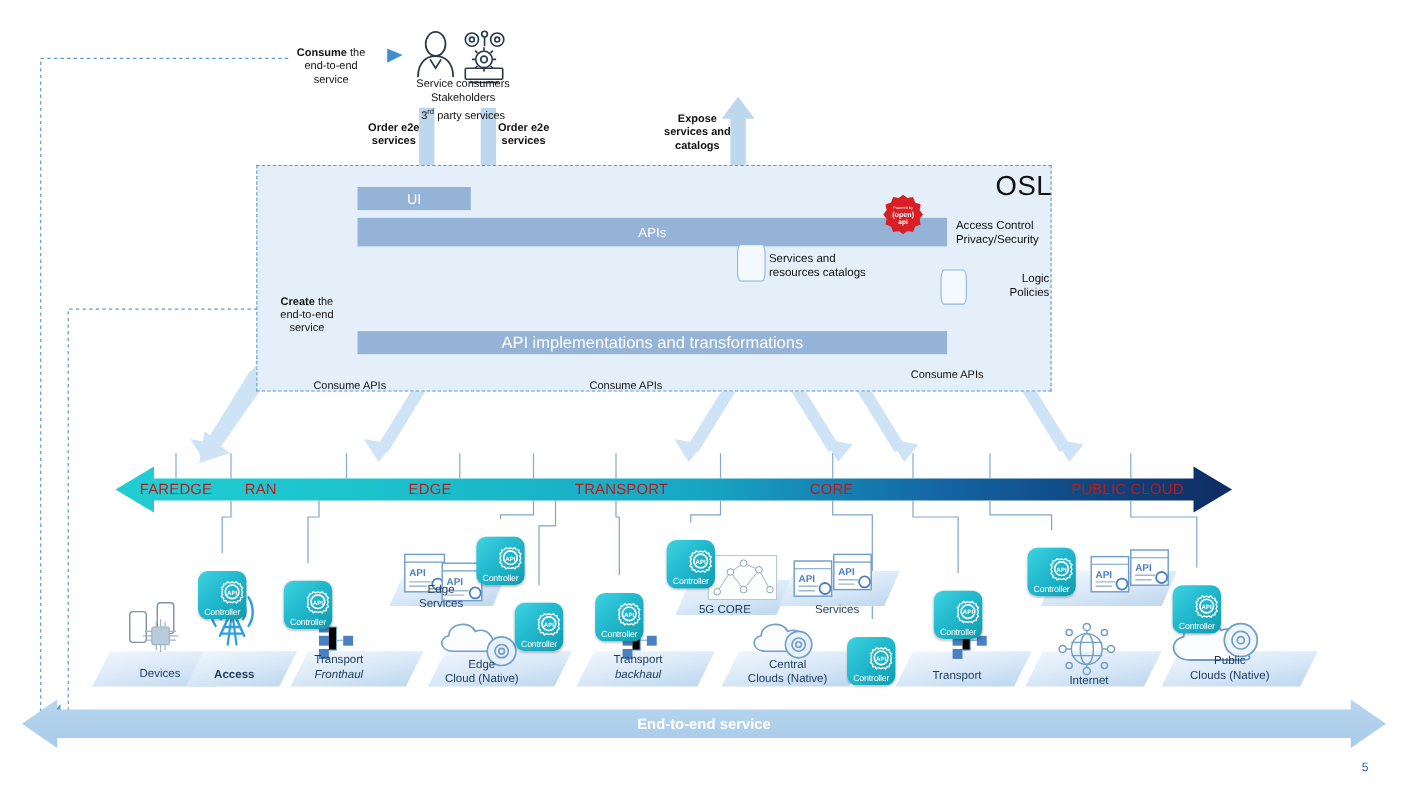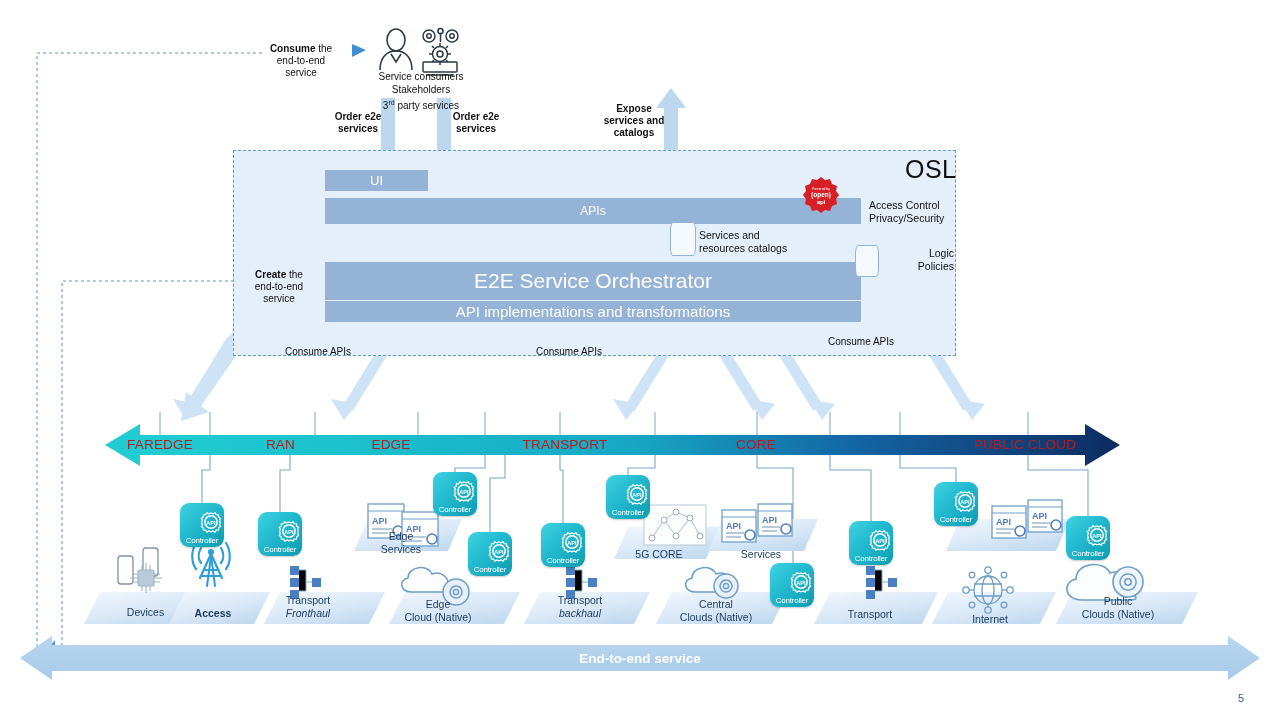--- a/index.html
+++ b/index.html
@@ -51,20 +51,21 @@
   .plat-lbl{
     position:absolute;font-size:10.5px;line-height:12.5px;text-align:center;color:#1b3a5c;
   }
   .plat-lbl i{font-style:italic;}
 
   
   .ctrl{
     position:absolute;width:44px;height:44px;border-radius:9px;
     background:linear-gradient(135deg,#3fd3e0 0%,#22b9cf 45%,#0e9cae 100%);
     box-shadow:0 1px 2px rgba(0,0,0,.22);
+    margin-top:16px;
   }
   .ctrl .cname{
     position:absolute;left:0;right:0;bottom:2px;text-align:center;
     font-size:8px;color:#fff;font-weight:normal;letter-spacing:-.2px;
   }
   .ctrl svg{position:absolute;left:9px;top:3px;}
 
   
   #e2e-txt{
     position:absolute;left:0;right:0;top:651px;text-align:center;
@@ -381,21 +382,20 @@
     <g>
       <polygon fill="url(#gE2E)" points="20,658 52,636 52,645 1228,645 1228,636 1260,658 1228,680 1228,671 52,671 52,680"></polygon>
     </g>
   </svg>
 
   <div class="abs" id="osl-panel"></div>
   <div class="abs" id="osl-title">OSL</div>
 
   <div class="blue-bar" id="bar-ui">UI</div>
   <div class="blue-bar" id="bar-apis">APIs</div>
-  <div class="blue-bar" id="bar-orch">E2E Service Orchestrator</div>
   <div class="blue-bar" id="bar-impl">API implementations and transformations</div>
 
   <div class="cyl" style="left:670px;top:222px;width:24px;height:32px;"></div>
   <div class="cyl" style="left:855px;top:245px;width:22px;height:30px;"></div>
 
   <div class="side-cap" style="left:699px;top:229px;width:110px;">
     <span>Services and</span><br>
     <span>resources catalogs</span>
   </div>
   <div class="side-cap" style="left:884px;top:247px;width:70px;text-align:right;">
@@ -449,21 +449,21 @@
     <span>services</span>
   </div>
   <div class="lbl lbl-bold" style="left:588px;top:103px;width:92px;">
     <span>Expose</span><br>
     <span>services and</span><br>
     <span>catalogs</span>
   </div>
 
   <div id="domain-labels">
       <div class="dom-lbl" style="left: 122px; width: 76px;">FAREDGE</div>
-      <div class="dom-lbl" style="left: 223px; width: 72px; text-align: right;">RAN</div>
+      <div class="dom-lbl" style="left: 201px; width: 72px;">RAN</div>
       <div class="dom-lbl" style="left: 348px; width: 86px;">EDGE</div>
       <div class="dom-lbl" style="left: 504px; width: 122px;">TRANSPORT</div>
       <div class="dom-lbl" style="left: 712px; width: 88px;">CORE</div>
       <div class="dom-lbl" style="left: 955px; width: 140px;">PUBLIC CLOUD</div>
     </div>
 
   <div id="platform-labels">
       <div class="plat-lbl" style="left: 98px; top: 606px; width: 95px;"><span>Devices</span></div>
       <div class="plat-lbl" style="left: 172px; top: 607px; width: 82px; font-weight: bold;"><span>Access</span></div>
       <div class="plat-lbl" style="left: 252px; top: 594px; width: 112px;"><span>Transport</span><br><i>Fronthaul</i></div>

